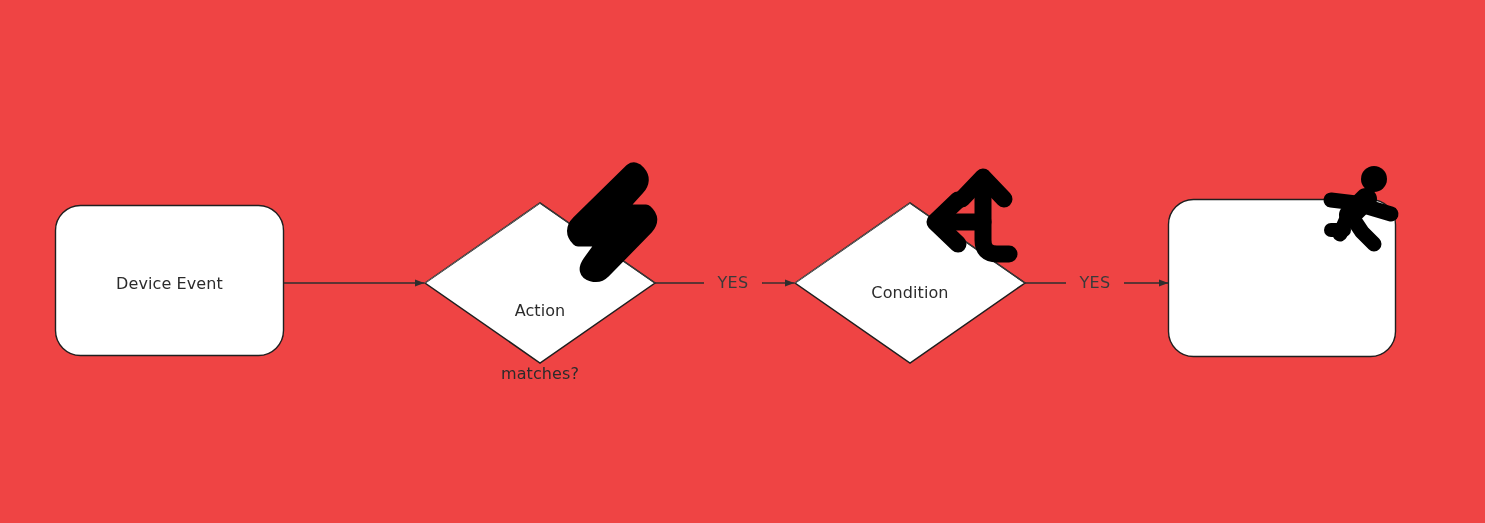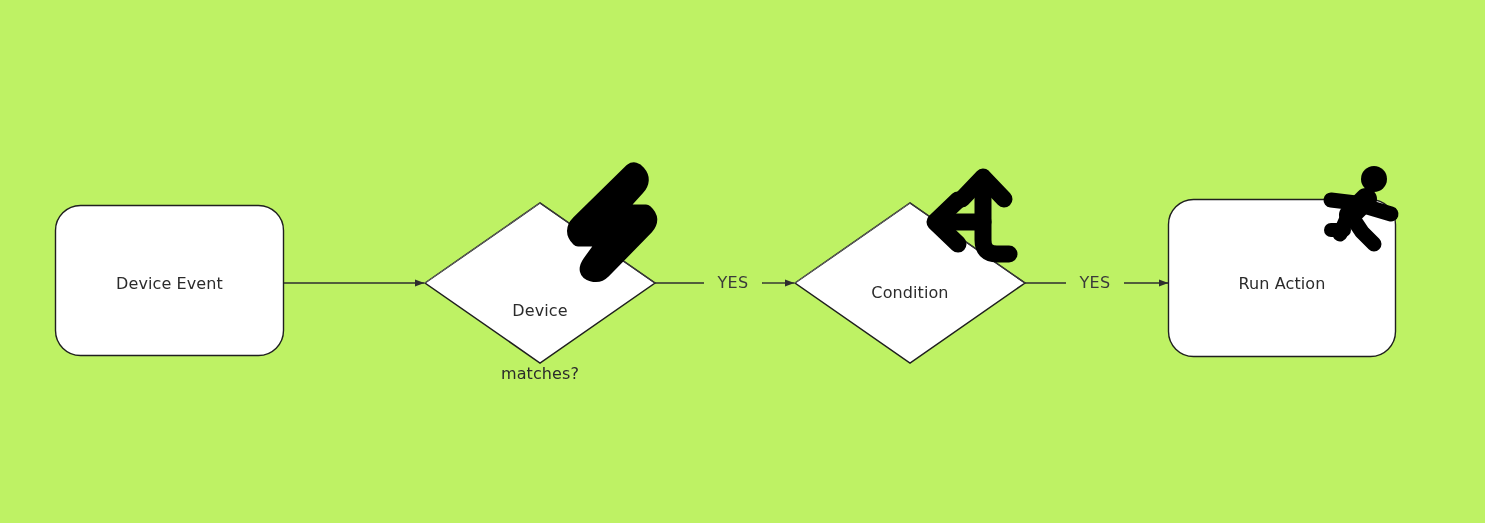--- a/index.html
+++ b/index.html
@@ -7,21 +7,21 @@
     padding: 0;
     background: #ffffff;
   }
   body {
     font-family: "DejaVu Sans", "Liberation Sans", sans-serif;
   }
   #canvas {
     position: relative;
     width: 1485px;
     height: 523px;
-    background: #bef264;
+    background: #ef4444;
     overflow: hidden;
   }
   #flow-svg {
     position: absolute;
     left: 0;
     top: 0;
     width: 1485px;
     height: 523px;
   }
   .node-label {
@@ -120,27 +120,26 @@
         <path d="M1348,216 L1340,234" stroke-width="15"></path>
 
         <path d="M1331,230 L1344,230" stroke-width="14"></path>
       </g>
     </g>
   </svg>
 
   <div class="node-label" style="left:55px; top:273px; width:229px;">Device Event</div>
 
   <div class="node-label" style="left:440px; top:258px; width:200px;">
-    <div>Device</div>
+    <div>Action</div>
     <div>matches?</div>
   </div>
 
   <div class="node-label" style="left:810px; top:240px; width:200px;">
     <div>Condition</div>
   </div>
 
-  <div class="node-label" style="left:1168px; top:273px; width:228px;">Run Action</div>
 
   <div class="edge-label" style="left:703px; top:274px; width:60px;">YES</div>
 
   <div class="edge-label" style="left:1065px; top:274px; width:60px;">YES</div>
 
 </div>
 
 </body></html>

